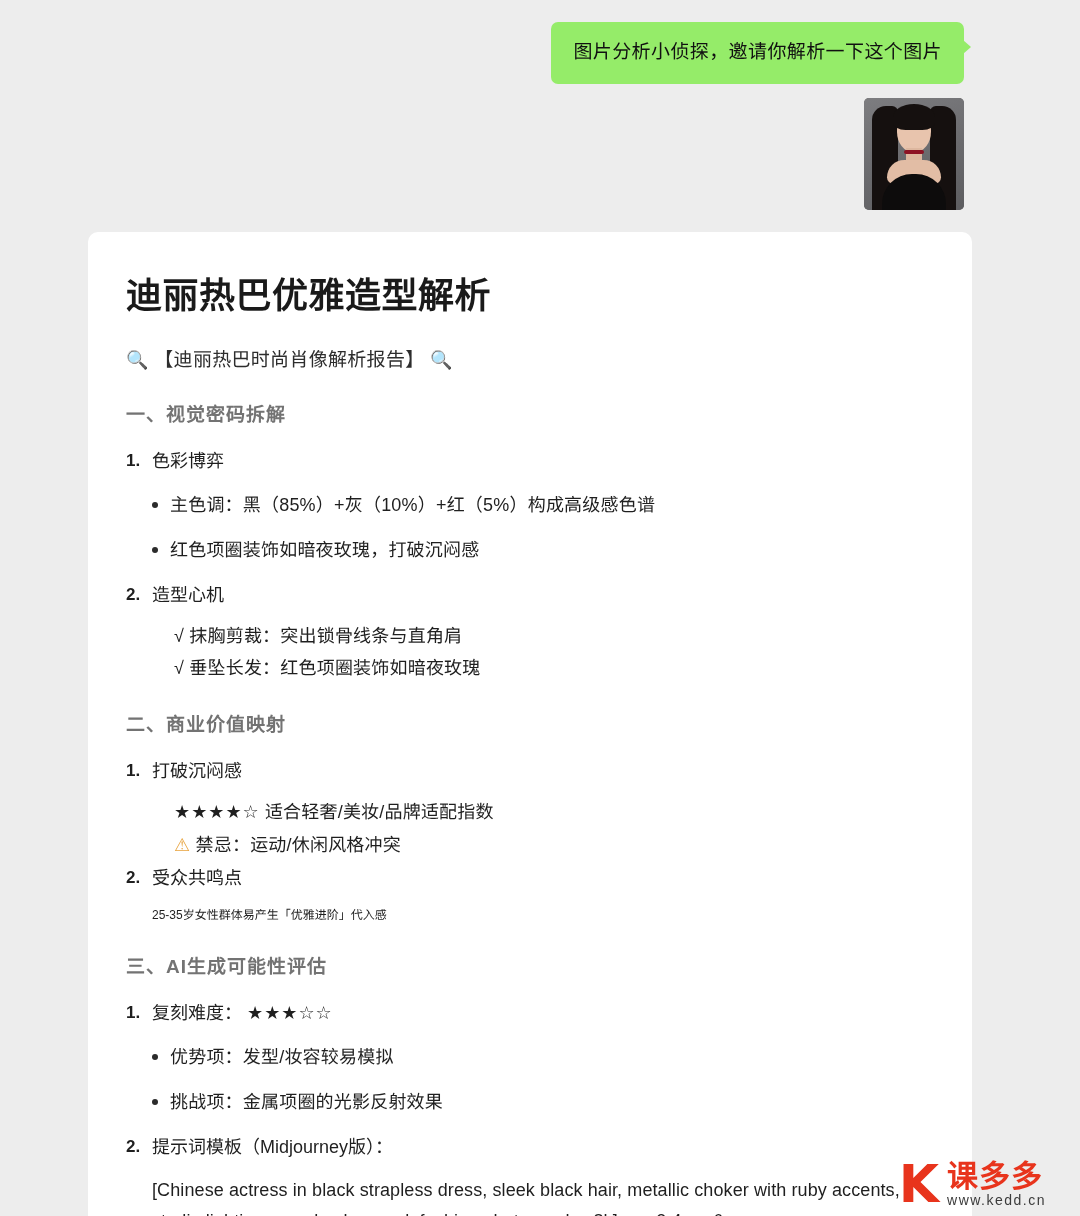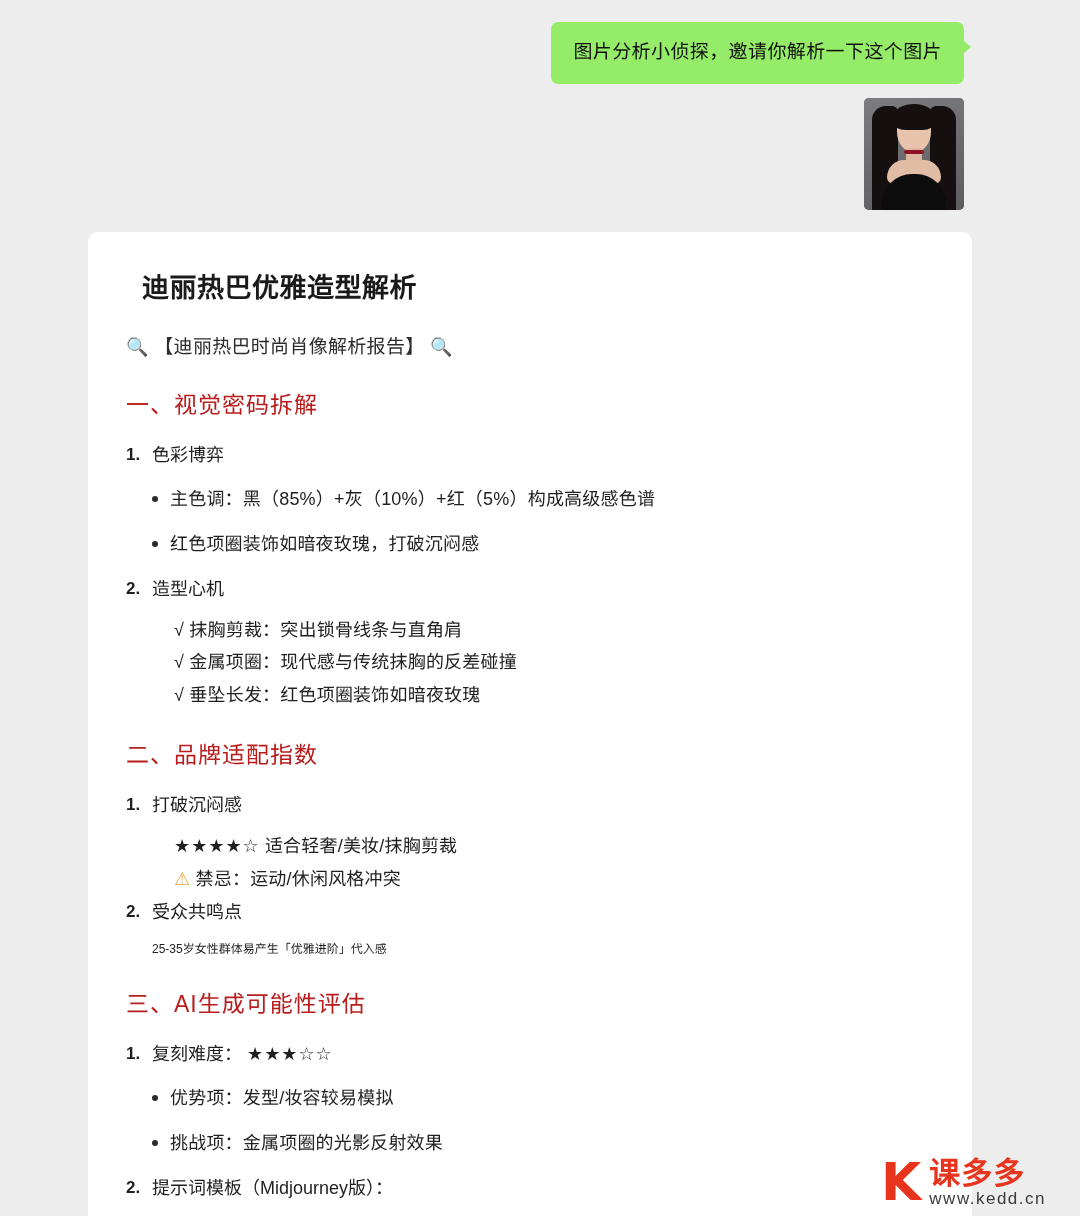--- a/index.html
+++ b/index.html
@@ -119,38 +119,38 @@
     position: relative;
     margin: 22px 88px 0 88px;
     background: #fff;
     border-radius: 10px;
     padding: 34px 0 0 0;
     min-height: 1000px;
   }
   .card-inner { padding: 0 38px 30px 38px; }
 
   h1.title {
-    font-size: 27px;
+    font-size: 36px;
     font-weight: bold;
     color: #1a1a1a;
-    margin: 0 0 26px 16px;
+    margin: 0 0 26px 0;
     letter-spacing: .5px;
   }
   .report-head {
     font-size: 19px;
     color: #2d2d2d;
     margin: 8px 0 28px 0;
     letter-spacing: .3px;
   }
   .report-head .mag { font-size: 18px; }
 
   h2.sec {
-    font-size: 23px;
-    font-weight: normal;
-    color: #b91c1c;
+    font-size: 19px;
+    font-weight: bold;
+    color: #737373;
     margin: 26px 0 22px 0;
     letter-spacing: 1px;
   }
   .ol-item {
     font-size: 18px;
     color: #1f1f1f;
     margin: 0 0 14px 0;
     padding-left: 26px;
     position: relative;
     line-height: 1.5;
@@ -222,21 +222,21 @@
     font-family: "DejaVu Sans", sans-serif;
   }
   .wm-text { line-height: 1.05; }
   .wm-main {
     font-size: 31px;
     font-weight: bold;
     color: #e8341c;
     letter-spacing: 1px;
   }
   .wm-sub {
-    font-size: 17px;
+    font-size: 14px;
     color: #3b3b3b;
     letter-spacing: 1.5px;
   }
 </style>
 </head>
 <body>
 
 <div class="screen">
 
   <div class="user-row">
@@ -278,34 +278,33 @@
         <li>主色调：黑（85%）+灰（10%）+红（5%）构成高级感色谱</li>
         <li>红色项圈装饰如暗夜玫瑰，打破沉闷感</li>
       </ul>
 
       <div class="ol-item">
         <span class="num">2.</span>
         <span class="lbl">造型心机</span>
       </div>
       <div class="sub-lines">
         <div class="line">√ 抹胸剪裁：突出锁骨线条与直角肩</div>
-        <div class="line">√ 金属项圈：现代感与传统抹胸的反差碰撞</div>
         <div class="line">√ 垂坠长发：红色项圈装饰如暗夜玫瑰</div>
       </div>
 
-      <h2 class="sec">二、品牌适配指数</h2>
+      <h2 class="sec">二、商业价值映射</h2>
 
       <div class="ol-item">
         <span class="num">1.</span>
         <span class="lbl">打破沉闷感</span>
       </div>
       <div class="sub-lines">
         <div class="line">
           <span class="stars">★★★★☆</span>
-          <span>适合轻奢/美妆/抹胸剪裁</span>
+          <span>适合轻奢/美妆/品牌适配指数</span>
         </div>
         <div class="line">
           <span class="warn">⚠</span>
           <span>禁忌：运动/休闲风格冲突</span>
         </div>
       </div>
 
       <div class="ol-item">
         <span class="num">2.</span>
         <span class="lbl">受众共鸣点</span>

